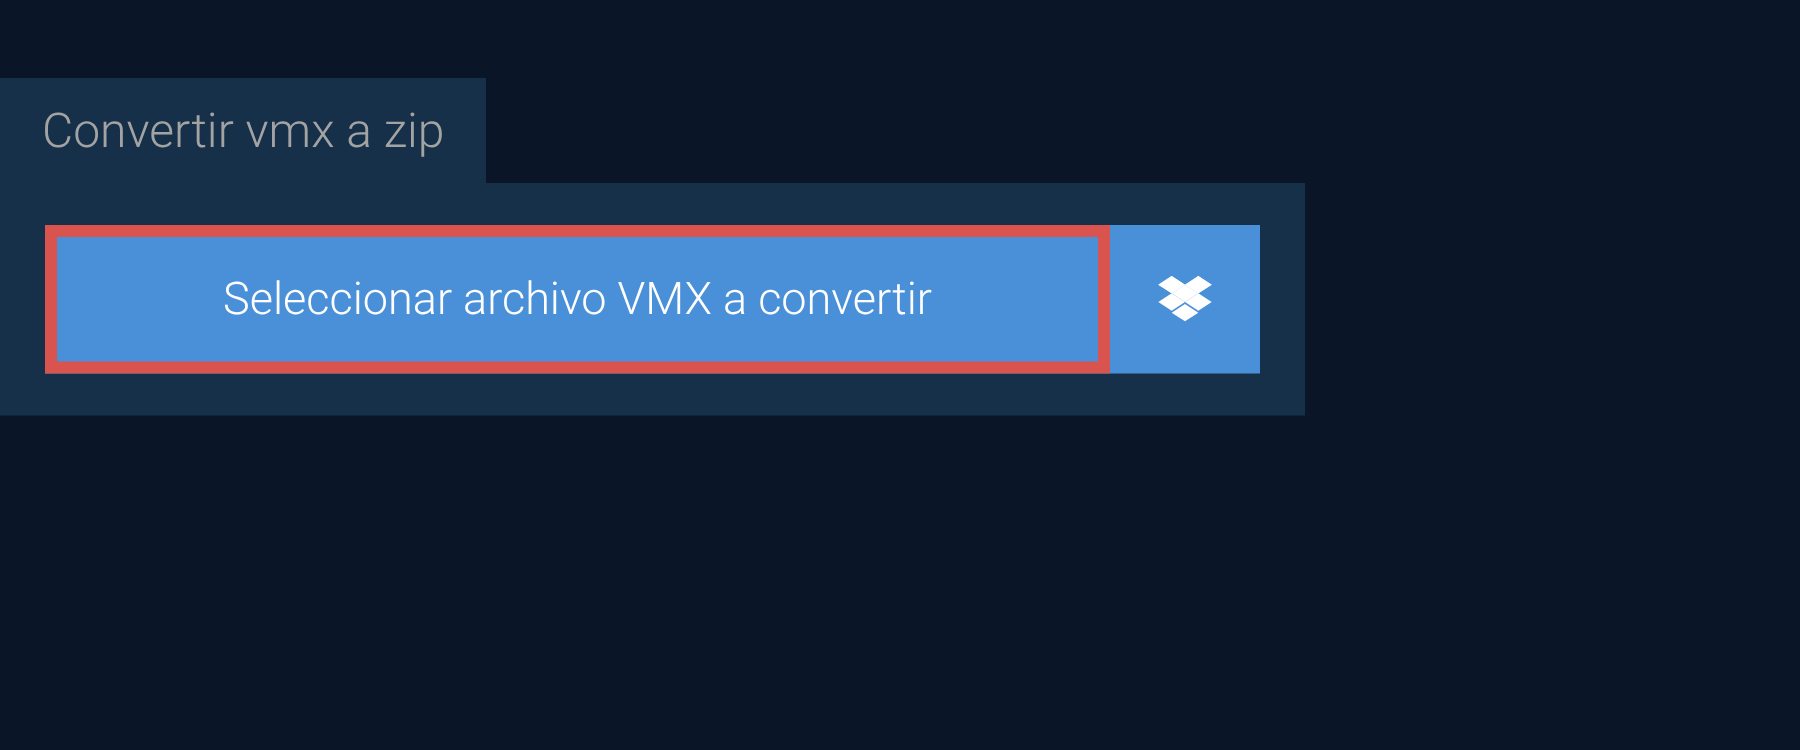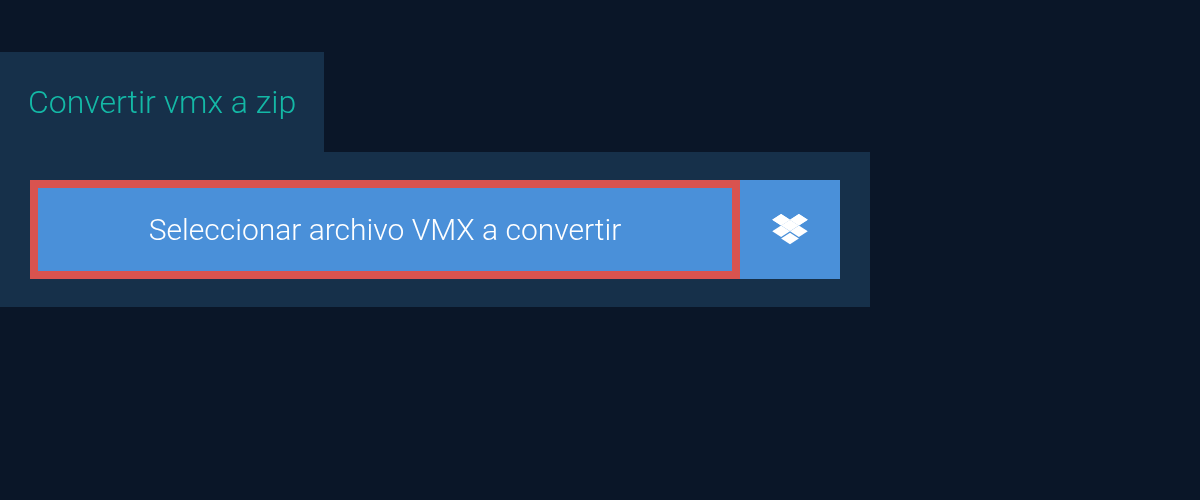--- a/index.html
+++ b/index.html
@@ -13,24 +13,24 @@
       background: #0a1628;
       font-family: -apple-system, BlinkMacSystemFont, 'Segoe UI', Roboto, sans-serif;
       overflow: hidden;
     }
     .tab-container {
       padding-top: 52px;
     }
     .tab {
       display: inline-block;
       background: #16304a;
-      color: #14b8a6;
+      color: #a3a3a3;
       font-size: 32px;
       font-weight: 300;
-      padding: 31px 28px;
+      padding: 16px 28px;
       margin-left: 0;
     }
     .panel {
       background: #16304a;
       padding: 28px 30px;
       width: 870px;
     }
     .button-row {
       display: flex;
       gap: 0;

